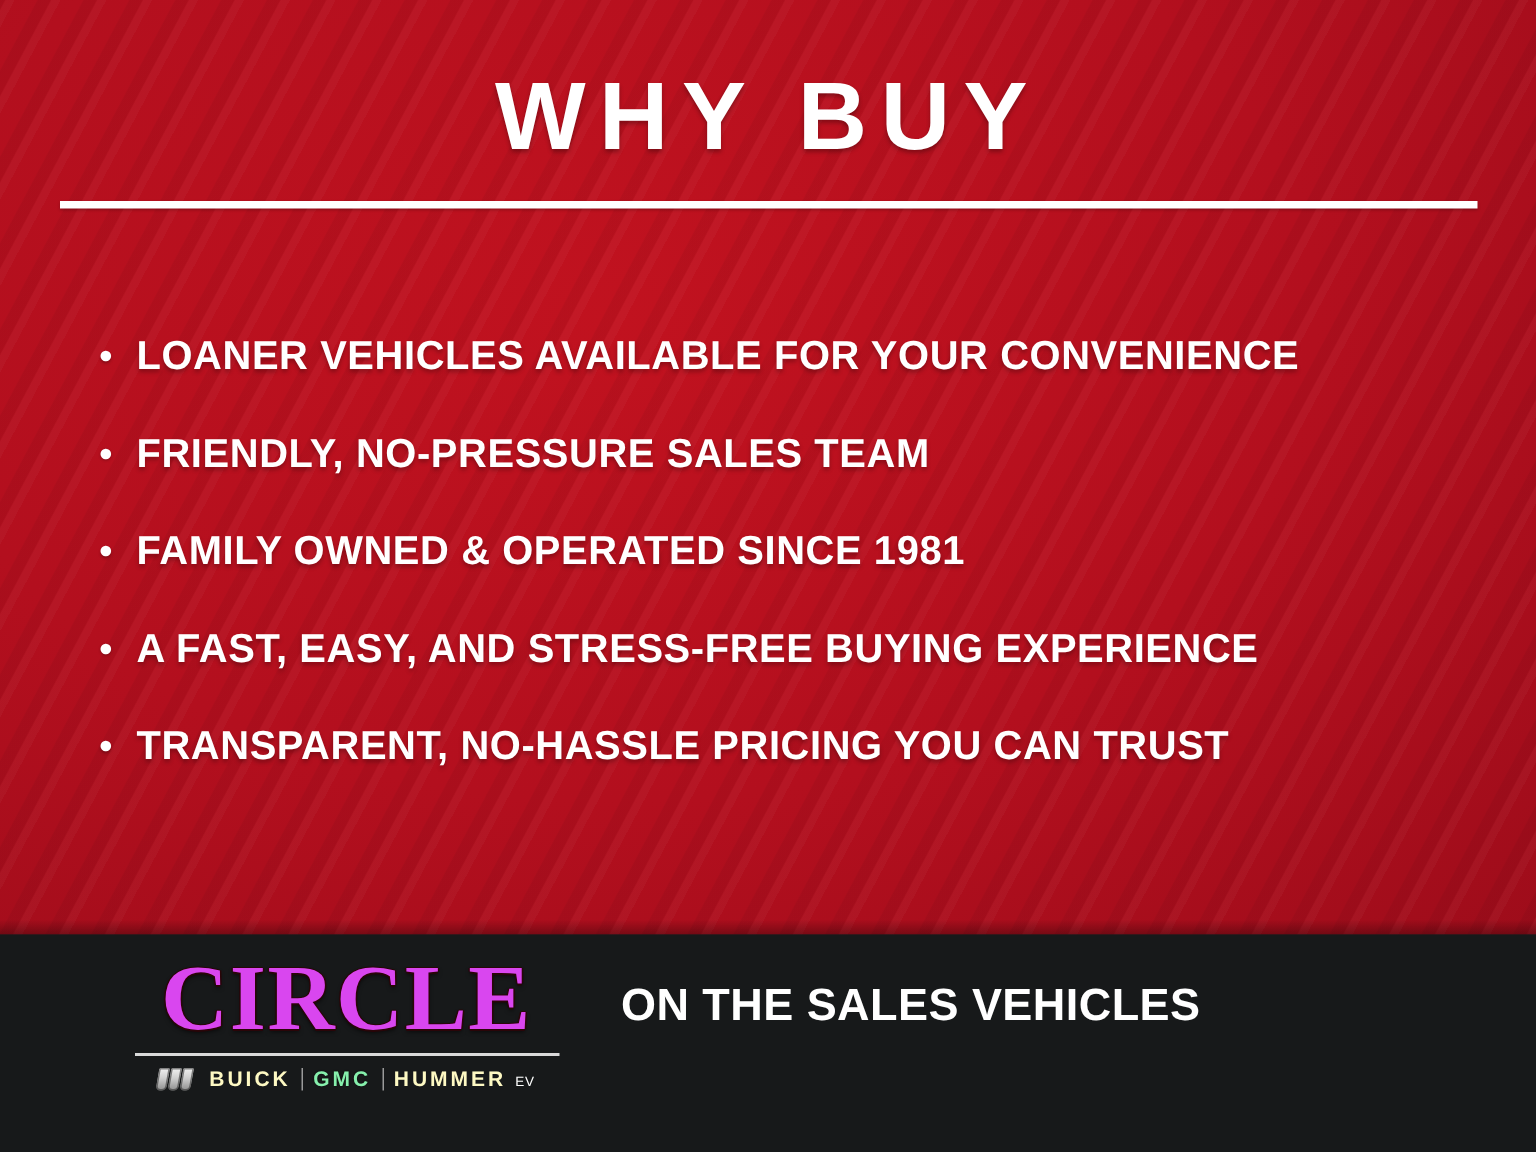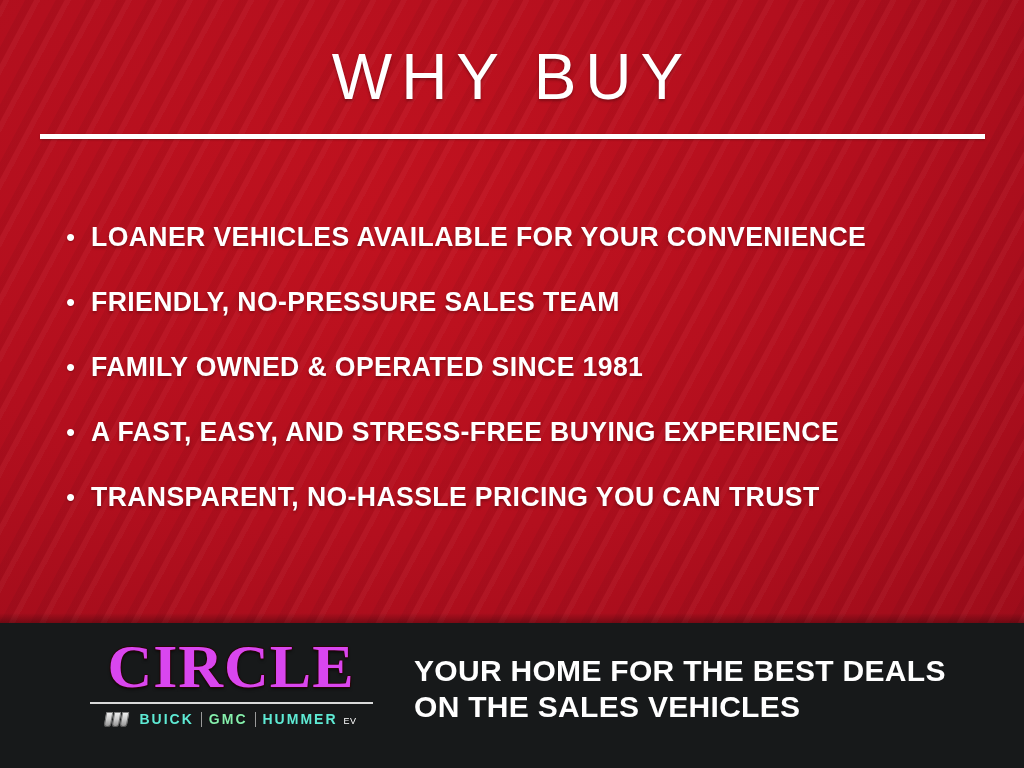--- a/index.html
+++ b/index.html
@@ -46,21 +46,21 @@
 
   
   #title {
     position: absolute;
     left: 0;
     top: 42px;
     width: 1024px;
     text-align: center;
     color: #ffffff;
     font-size: 64px;
-    font-weight: normal;
+    font-weight: bold;
     letter-spacing: 9px;
     line-height: 70px;
     text-shadow: 0 2px 3px rgba(0,0,0,0.30);
     white-space: nowrap;
   }
   #title-rule {
     position: absolute;
     left: 40px;
     top: 134px;
     width: 945px;
@@ -150,21 +150,21 @@
   .brand-sep {
     width: 1px;
     height: 15px;
     background: #9a9a9a;
   }
   .brand-word {
     font-size: 14px;
     font-weight: bold;
     letter-spacing: 2px;
     line-height: 15px;
-    color: #5eead4;
+    color: #fef9c3;
   }
   #brand-gmc {
     color: #86efac;
     text-shadow: 0 0 1px rgba(0,0,0,0.9);
   }
   #brand-hummer {
     display: inline-flex;
     align-items: flex-end;
     gap: 6px;
     color: #ffffff;
@@ -271,18 +271,17 @@
 
         <span id="brand-hummer">
           <span class="brand-word">HUMMER</span>
           <span id="brand-hummer-ev">EV</span>
         </span>
 
       </div>
     </div>
 
     <div id="tagline">
-      <span class="tagline-line">YOUR HOME FOR THE BEST DEALS</span>
       <span class="tagline-line">ON THE SALES VEHICLES</span>
     </div>
 
   </div>
 </div>
 
 </body></html>

